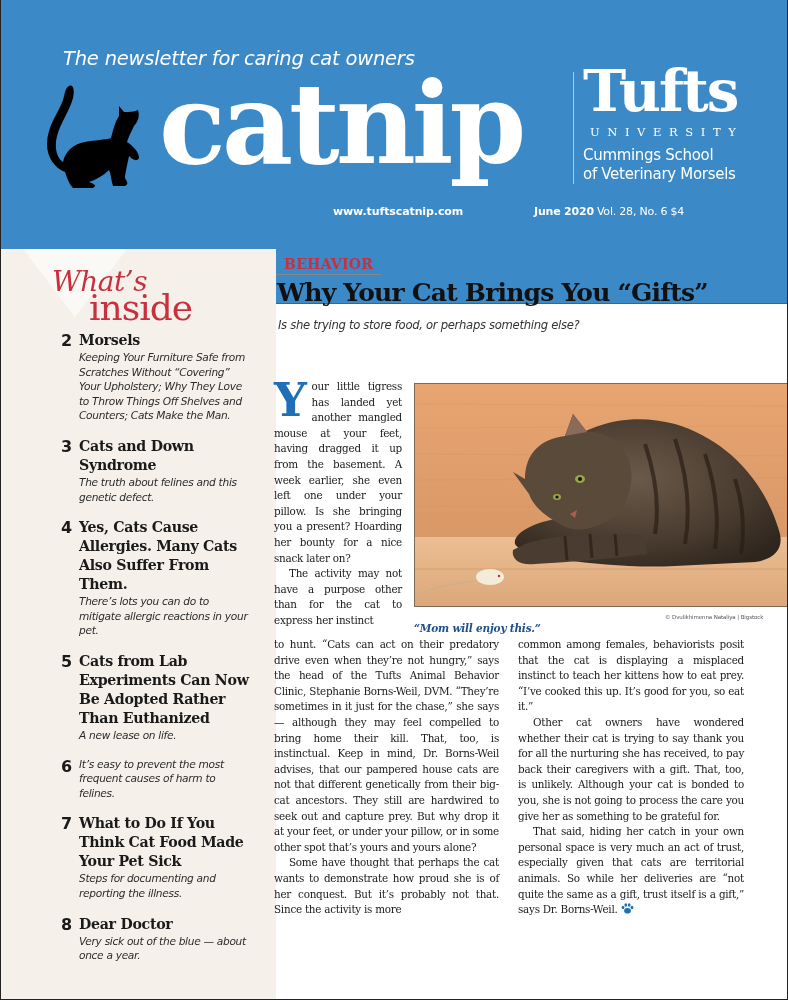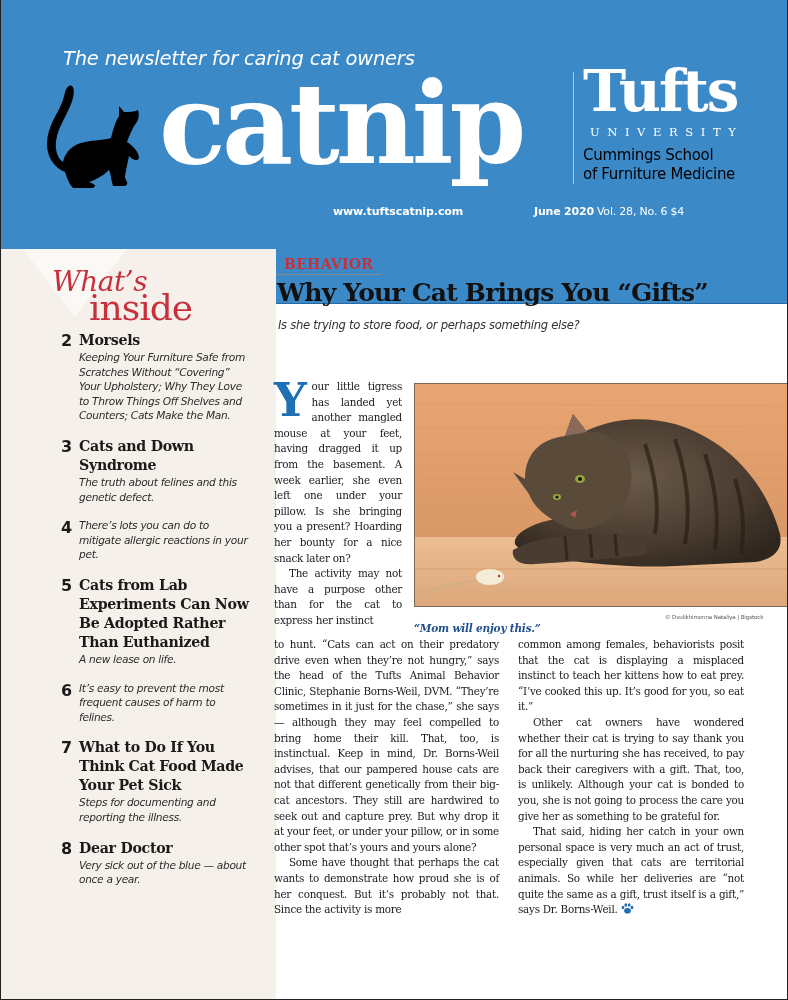--- a/index.html
+++ b/index.html
@@ -9,21 +9,21 @@
   .page { position: absolute; left: 0; top: 0; width: 788px; height: 1000px; border: 1px solid #222; border-top: none; overflow: hidden; background: #fff; }
 
   
   .masthead { position: absolute; left: 0; top: 0; width: 788px; height: 304px; background: #3c89c8; border-bottom: 1px solid #2a6aa0; }
   .tagline { position: absolute; left: 62px; top: 47px; color: #fff; font-family: "DejaVu Sans", sans-serif; font-style: italic; font-size: 19.5px; letter-spacing: -0.2px; }
   .cat-silhouette { position: absolute; left: 38px; top: 82px; width: 100px; height: 114px; }
   .logo-word { position: absolute; left: 158px; top: 68px; color: #fff; font-family: "DejaVu Serif", serif; font-weight: bold; font-size: 112px; letter-spacing: -4px; line-height: 1; transform: scaleX(0.98); transform-origin: left; }
   .mast-divider { position: absolute; left: 572px; top: 72px; width: 1px; height: 112px; background: #a8cbe8; }
   .tufts-word { position: absolute; left: 582px; top: 62px; color: #fff; font-family: "DejaVu Serif", serif; font-weight: bold; font-size: 58px; letter-spacing: -2px; line-height: 1; }
   .tufts-univ { position: absolute; left: 589px; top: 125px; color: #fff; font-family: "DejaVu Serif", serif; font-size: 11.5px; letter-spacing: 7.6px; }
-  .tufts-school { position: absolute; left: 582px; top: 146px; color: #000000; font-family: "DejaVu Sans", sans-serif; font-size: 15px; line-height: 19px; letter-spacing: -0.3px; }
+  .tufts-school { position: absolute; left: 582px; top: 146px; color: #ffffff; font-family: "DejaVu Sans", sans-serif; font-size: 15px; line-height: 19px; letter-spacing: -0.3px; }
   .mast-url { position: absolute; left: 332px; top: 205px; color: #fff; font-family: "DejaVu Sans", sans-serif; font-weight: bold; font-size: 11px; letter-spacing: -0.1px; }
   .mast-issue { position: absolute; left: 533px; top: 205px; color: #fff; font-family: "DejaVu Sans", sans-serif; font-size: 11px; letter-spacing: -0.2px; }
   .mast-issue b { font-weight: bold; margin-right: 3px; }
 
   
   .sidebar { position: absolute; left: 0; top: 249px; width: 275px; height: 751px; background: #f5f1ea; overflow: hidden; }
   .sidebar-tri { position: absolute; left: 22px; top: 0; width: 0; height: 0; border-left: 52px solid transparent; border-right: 52px solid transparent; border-top: 68px solid #fbf9f5; }
   .wi-title1 { position: absolute; left: 51px; top: 16px; color: #c8303e; font-family: "DejaVu Serif", serif; font-style: italic; font-size: 28px; letter-spacing: -0.5px; }
   .wi-title2 { position: absolute; left: 88px; top: 38px; color: #c8303e; font-family: "DejaVu Serif", serif; font-size: 36px; letter-spacing: -1px; }
   .toc { position: absolute; left: 60px; top: 82px; width: 190px; }
@@ -60,21 +60,21 @@
     <div class="tagline">The newsletter for caring cat owners</div>
     <svg class="cat-silhouette" viewBox="0 0 100 114">
       <path fill="#000" d="M30 4 C34 2 36 8 34 16 C31 28 22 40 18 54 C15 66 18 76 24 80 C26 70 34 62 46 60 C56 58 66 58 72 56 C74 48 76 40 80 34 L80 24 L85 30 C90 30 95 30 99 28 C101 34 99 40 95 44 C92 50 90 54 88 60 C94 64 100 70 100 76 C98 80 94 78 90 74 C88 84 86 92 86 96 C88 100 90 102 86 104 L74 104 C72 98 72 92 70 88 C64 94 56 98 50 100 C56 102 58 104 54 106 L34 106 C30 102 28 96 26 90 C16 86 8 76 8 62 C8 44 20 30 24 18 C26 12 26 6 30 4 Z"></path>
     </svg>
     <div class="logo-word">catnip</div>
     <div class="mast-divider"></div>
     <div class="tufts-word">Tufts</div>
     <div class="tufts-univ">UNIVERSITY</div>
     <div class="tufts-school">
       <div>Cummings School</div>
-      <div>of Furniture Medicine</div>
+      <div>of Veterinary Morsels</div>
     </div>
     <div class="mast-url">www.tuftscatnip.com</div>
     <div class="mast-issue">
       <b>June 2020</b><span>Vol. 28, No. 6 $4</span>
     </div>
   </header>
 
   <aside class="sidebar">
     <div class="sidebar-tri"></div>
     <div class="wi-title1">What’s</div>
@@ -90,20 +90,21 @@
       <div class="toc-item">
         <div class="toc-num">3</div>
         <div class="toc-body">
             <div class="toc-title">Cats and Down Syndrome</div>
             <div class="toc-desc">The truth about felines and this genetic defect.</div>
           </div>
       </div>
       <div class="toc-item">
         <div class="toc-num">4</div>
         <div class="toc-body">
+            <div class="toc-title">Yes, Cats Cause Allergies. Many Cats Also Suffer From Them.</div>
             <div class="toc-desc">There’s lots you can do to mitigate allergic reactions in your pet.</div>
           </div>
       </div>
       <div class="toc-item">
         <div class="toc-num">5</div>
         <div class="toc-body">
             <div class="toc-title">Cats from Lab Experiments Can Now Be Adopted Rather Than Euthanized</div>
             <div class="toc-desc">A new lease on life.</div>
           </div>
       </div>

